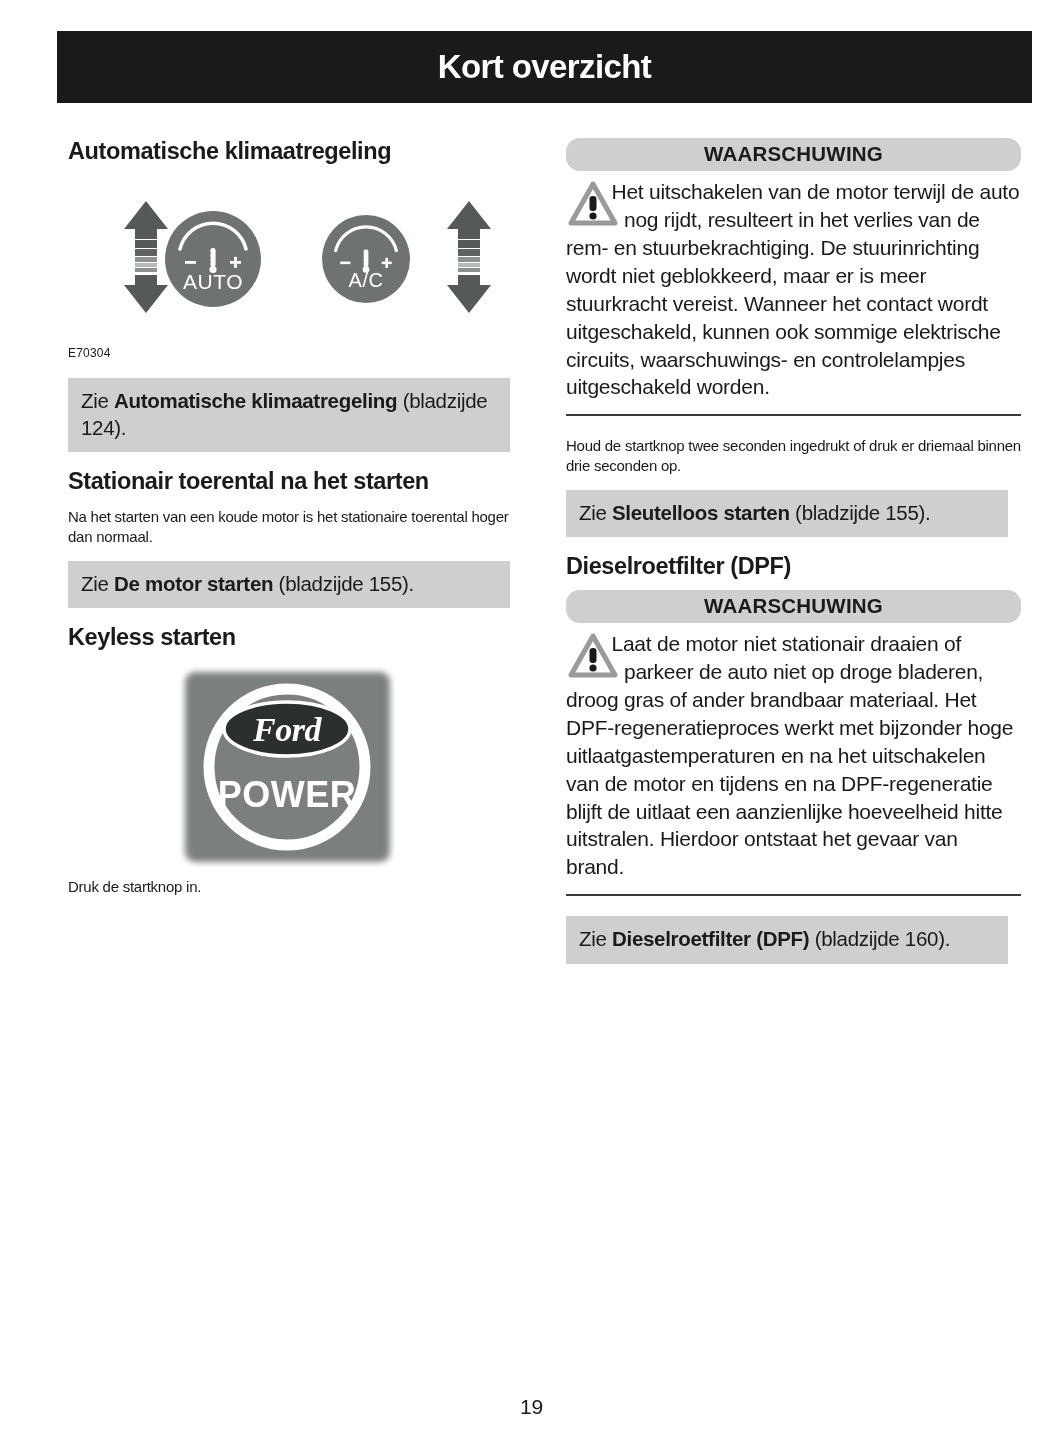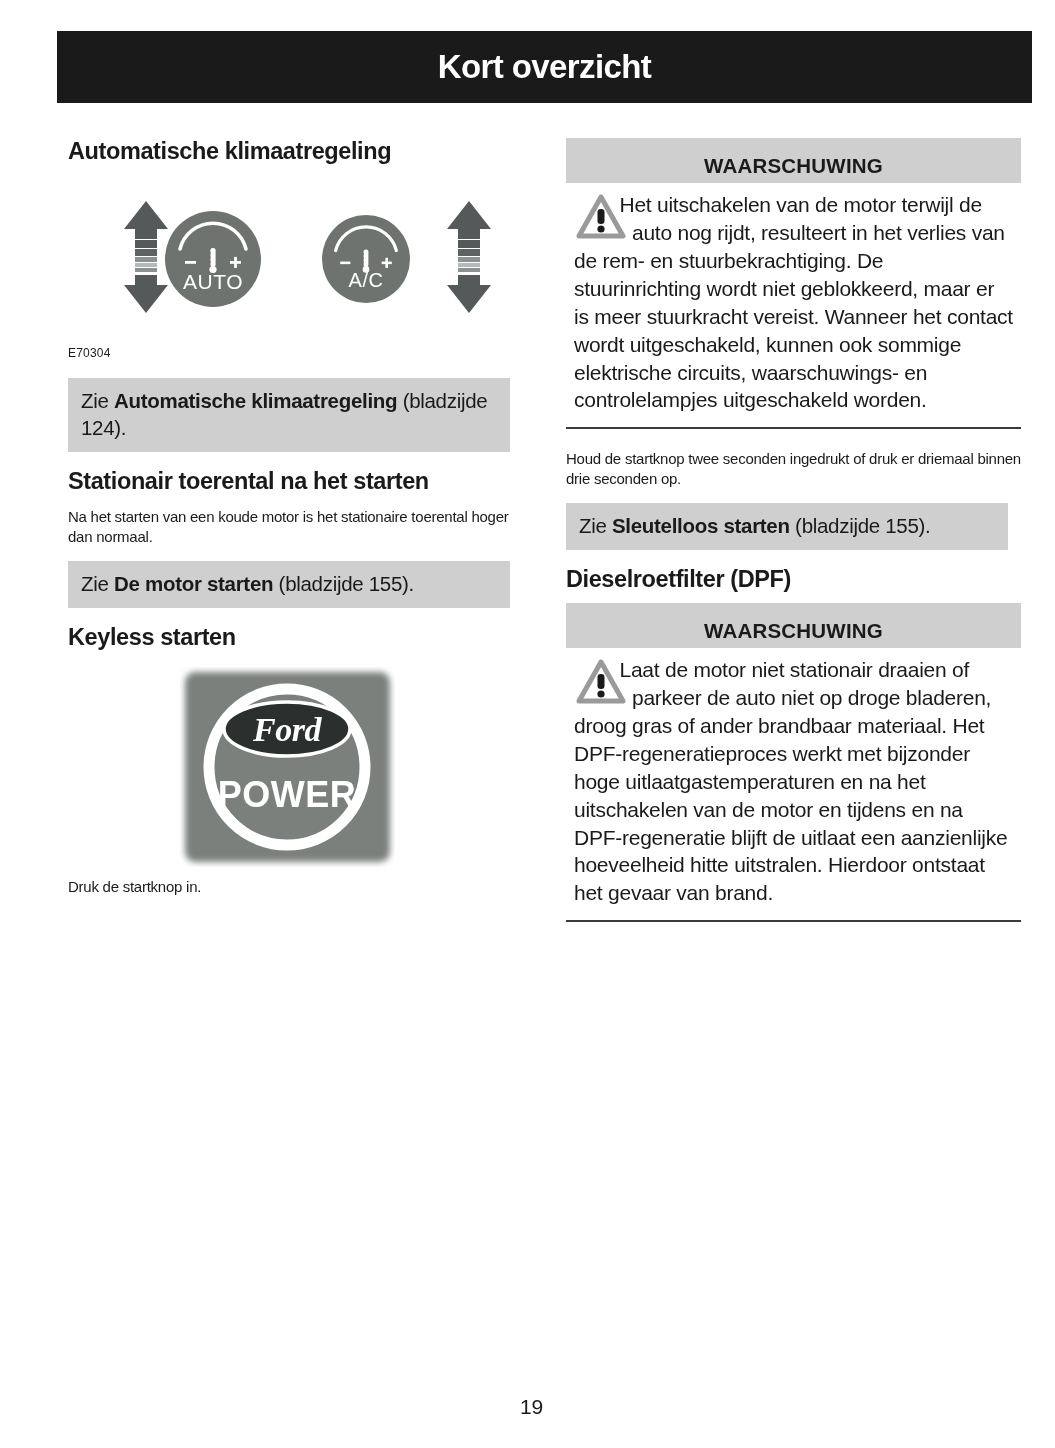--- a/index.html
+++ b/index.html
@@ -71,29 +71,30 @@
   }
   .refbox b { font-weight: bold; }
 
   
   .warn-head {
     background: #cfcfcf;
     text-align: center;
     font-size: 20.5px;
     font-weight: bold;
     letter-spacing: 0.2px;
-    padding: 16px 0 5px 0;
+    padding: 4px 0 5px 0;
     margin-bottom: 7px;
+    border-radius: 14px;
   }
   .warn-body {
     font-size: 21px;
     line-height: 1.33;
     letter-spacing: -0.25px;
     text-align: left;
-    margin: 8px;
+    margin: 0;
   }
   .warn-icon {
     float: left;
     width: 50px;
     height: 46px;
     margin: 3px 6px 0 2px;
     shape-outside: polygon(50% 0%, 100% 100%, 0% 100%);
   }
   .warn-rule {
     border: none;
@@ -271,16 +272,19 @@
     <p class="warn-body">
       <svg class="warn-icon" viewBox="0 0 50 46" xmlns="http://www.w3.org/2000/svg">
         <path d="M25 3 L47 42 L3 42 Z" fill="none" stroke="#9a9a9a" stroke-width="5" stroke-linejoin="round"></path>
         <rect x="21.5" y="15" width="7" height="15" rx="3.2" fill="#1a1a1a"></rect>
         <circle cx="25" cy="35" r="3.6" fill="#1a1a1a"></circle>
       </svg><span>Laat de motor niet stationair draaien of parkeer de auto niet op droge bladeren, droog gras of ander brandbaar materiaal. Het DPF-regeneratieproces werkt met bijzonder hoge uitlaatgastemperaturen en na het uitschakelen van de motor en tijdens en na DPF-regeneratie blijft de uitlaat een aanzienlijke hoeveelheid hitte uitstralen. Hierdoor ontstaat het gevaar van brand.</span>
     </p>
     <hr class="warn-rule">
   </div>
 
+  <div class="refbox">
+    <span>Zie </span><b>Dieselroetfilter (DPF)</b><span> (bladzijde 160).</span>
+  </div>
 
 </div>
 
 <div class="page-num">19</div>
 
 </body></html>

